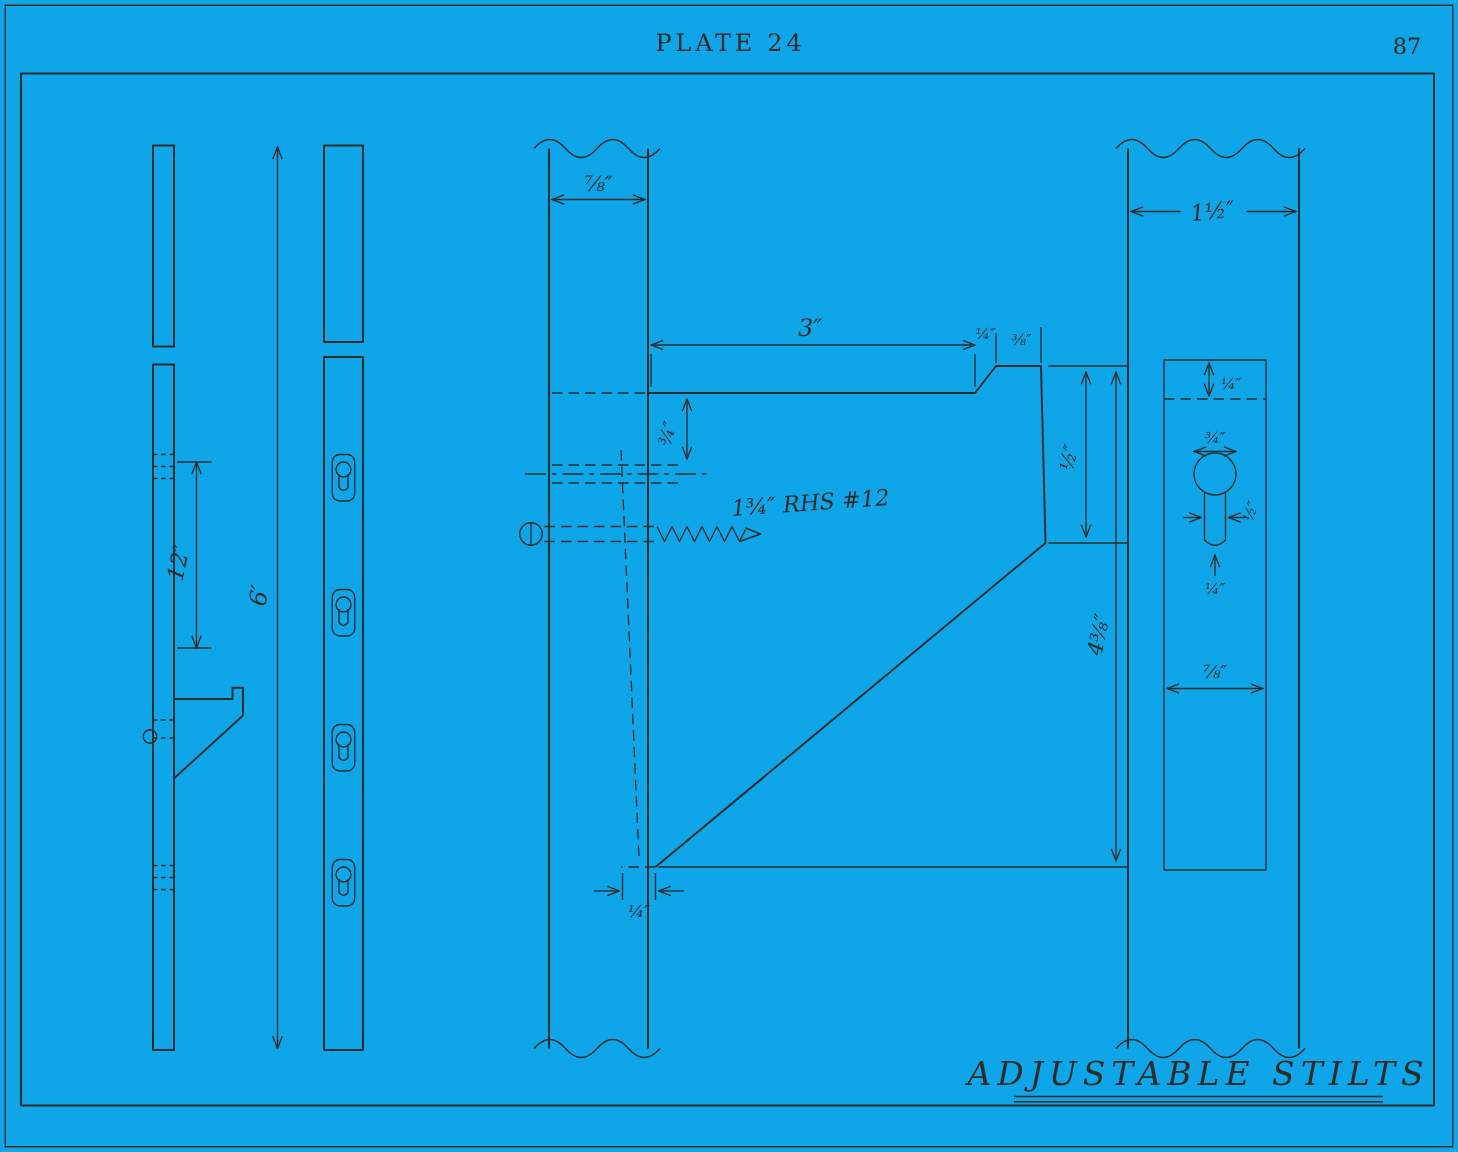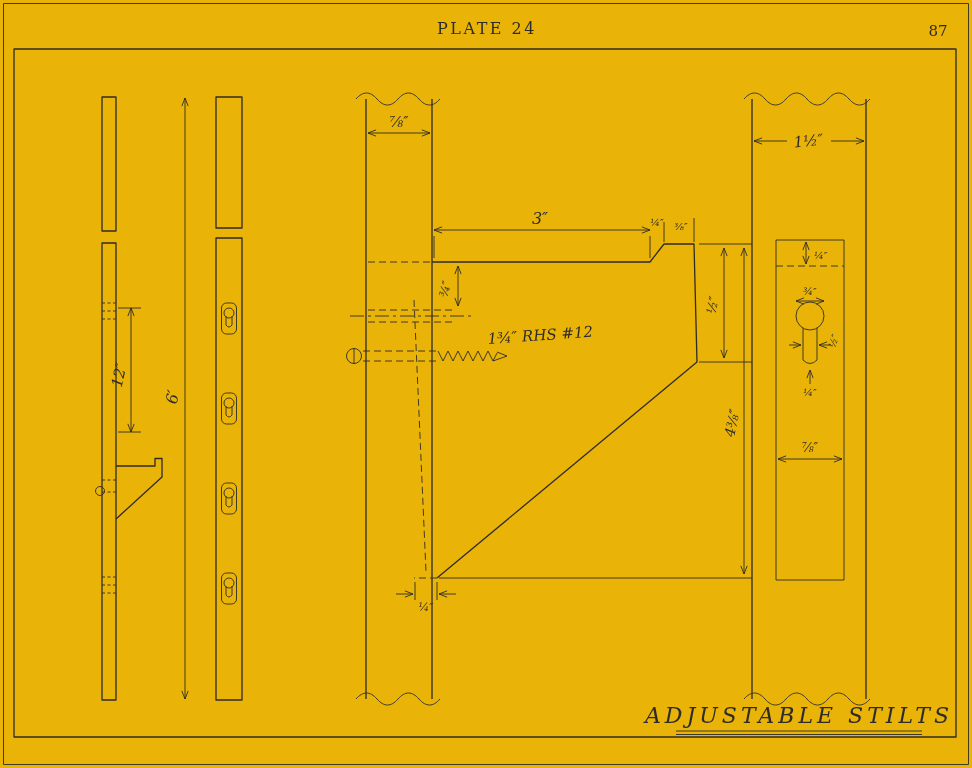--- a/index.html
+++ b/index.html
@@ -1,18 +1,18 @@
 <!DOCTYPE html>
 <html><head>
 <meta charset="utf-8">
 <style>
   html,body{margin:0;padding:0;background:#d8d5cf;}
   .page{
     position:relative;width:972px;height:768px;
-    background:#eab308;overflow:hidden;
+    background:#0ea5e9;overflow:hidden;
     font-family:"DejaVu Serif", serif;
   }
   svg{position:absolute;left:0;top:0;}
   text{fill:#2e2c28;font-family:"DejaVu Serif", serif;}
   .dim{font-style:italic;}
   .caps{letter-spacing:2.5px;}
   .title-text{font-style:italic;letter-spacing:4px;}
   .obj{stroke:#2e2c28;stroke-width:1.3;fill:none;stroke-linecap:butt;stroke-linejoin:round;}
   .thin{stroke-width:0.9;}
   .dash{stroke-dasharray:7 4;}

